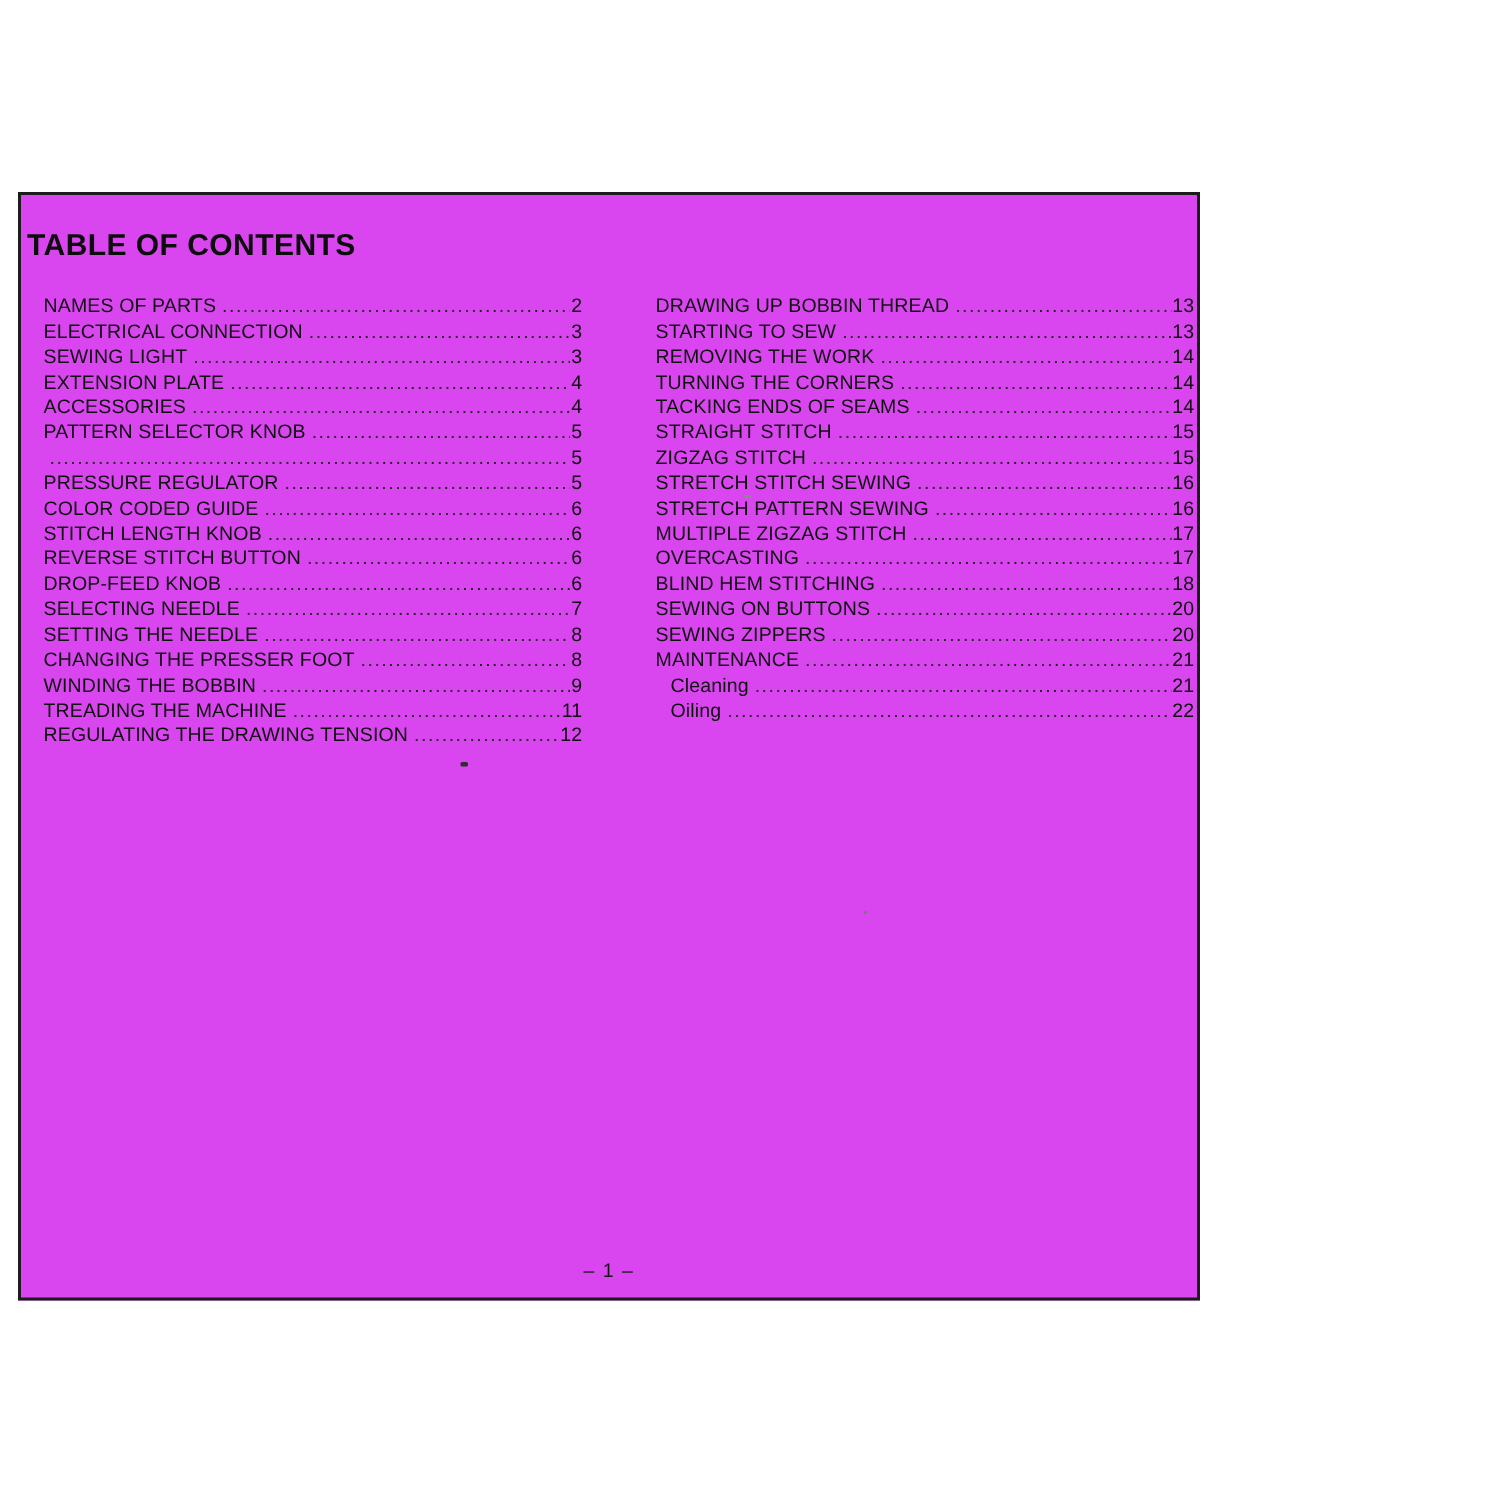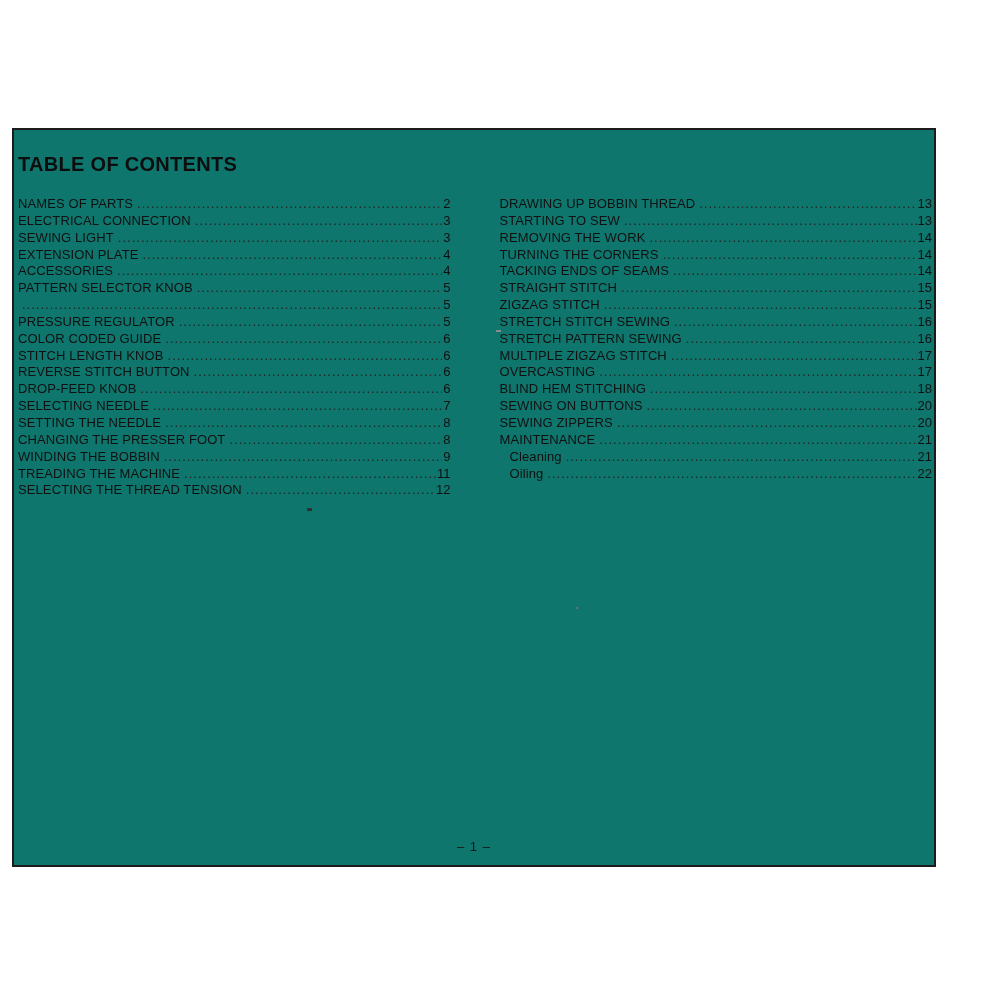--- a/index.html
+++ b/index.html
@@ -8,39 +8,39 @@
     width: 1000px;
     height: 1000px;
     background: #ffffff;
     font-family: "Liberation Sans", sans-serif;
     color: #111111;
   }
   .sheet {
     position: absolute;
     left: 12px;
     top: 128px;
-    width: 924px;
+    width: 788px;
     height: 739px;
     border: 2px solid #1c1c1c;
     box-sizing: border-box;
-    background: #0f766e;
+    background: #d946ef;
   }
   .title {
     margin: 0;
     padding: 23px 0 0 4px;
     font-size: 20px;
     font-weight: bold;
     letter-spacing: 0.3px;
     color: #0d0d0d;
     line-height: 22px;
   }
   .columns {
     display: flex;
     gap: 49px;
-    padding: 21px 2px 0 4px;
+    padding: 21px 2px 0 15px;
     box-sizing: border-box;
   }
   .col {
     flex: 1;
     min-width: 0;
   }
   .toc-row {
     display: flex;
     align-items: baseline;
     line-height: 16.85px;
@@ -175,21 +175,21 @@
           <span class="toc-label">WINDING THE BOBBIN</span>
           <span class="toc-leader"></span>
           <span class="toc-page">9</span>
         </div>
         <div class="toc-row">
           <span class="toc-label">TREADING THE MACHINE</span>
           <span class="toc-leader"></span>
           <span class="toc-page">11</span>
         </div>
         <div class="toc-row">
-          <span class="toc-label">SELECTING THE THREAD TENSION</span>
+          <span class="toc-label">REGULATING THE DRAWING TENSION</span>
           <span class="toc-leader"></span>
           <span class="toc-page">12</span>
         </div>
       </div>
     <div class="col" id="col-right">
         <div class="toc-row">
           <span class="toc-label">DRAWING UP BOBBIN THREAD</span>
           <span class="toc-leader"></span>
           <span class="toc-page">13</span>
         </div>

